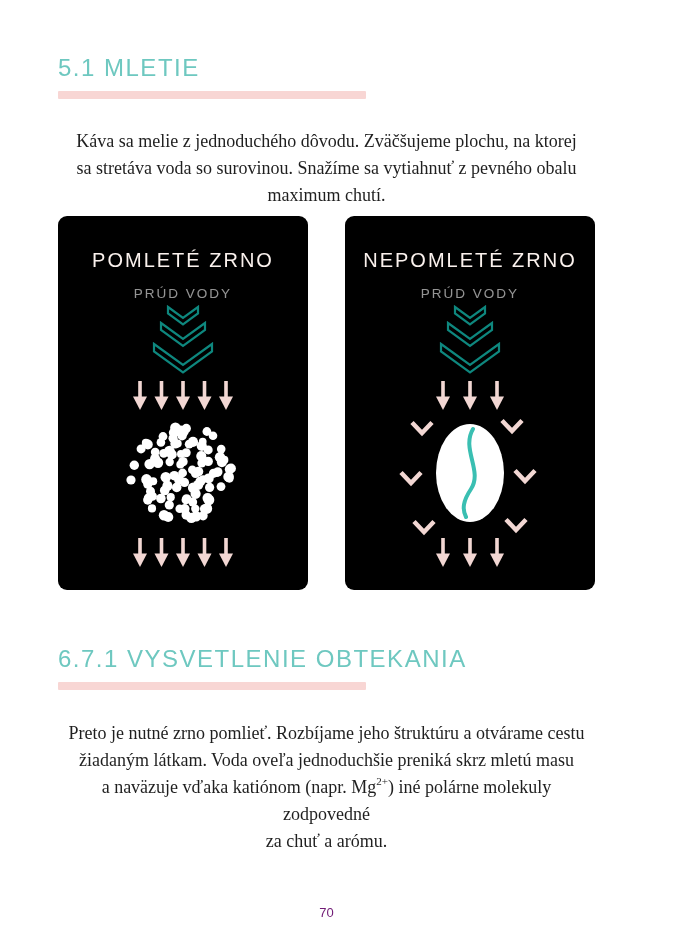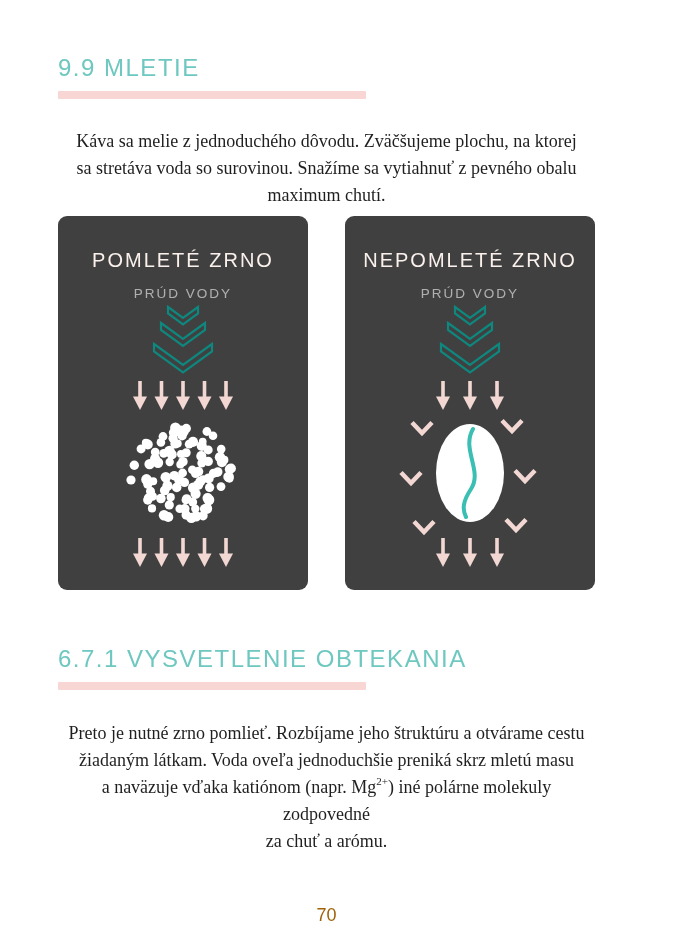--- a/index.html
+++ b/index.html
@@ -16,55 +16,55 @@
   .rule{width:308px;height:8px;background:#f8d6d4;margin-top:7px;border-radius:1px;}
   .para{
     margin:0;font-size:18px;line-height:27px;white-space:pre-line;
     margin-top:29px;
     text-align:center;
   }
   .para sup{font-size:11px;line-height:0;position:relative;top:-1px;}
   .para.second{margin-top:30px;}
   .cards{display:flex;gap:37px;margin-top:7px;}
   .card{
-    flex:1;height:374px;margin:0;background:#404040;border-radius:9px;
+    flex:1;height:374px;margin:0;background:#000000;border-radius:9px;
     text-align:center;overflow:hidden;
   }
   .card-title{
     margin-top:31px;font-family:"Liberation Sans","DejaVu Sans",sans-serif;
     font-size:20px;line-height:26px;letter-spacing:2px;color:#faf1ed;font-weight:400;
   }
   .card-sub{
     margin-top:12px;font-family:"Liberation Sans","DejaVu Sans",sans-serif;
     font-size:13.5px;line-height:17px;letter-spacing:2px;color:rgba(255,255,255,0.58);
   }
   .card svg.illus{display:block;margin:1px auto 0;}
   .section-2{margin-top:53px;}
   .page-num{
     position:absolute;top:905px;left:58px;width:537px;text-align:center;
-    font-family:"Liberation Sans","DejaVu Sans",sans-serif;font-size:18px;color:#a16207;
+    font-family:"Liberation Sans","DejaVu Sans",sans-serif;font-size:13px;color:#701a75;
   }
 </style>
 </head>
 <body>
 
 <svg width="0" height="0" style="position:absolute" aria-hidden="true">
   <defs>
     <g id="flow-arrow">
       <rect x="-1.8" y="0" width="3.6" height="19"></rect>
       <polygon points="-7,15.5 7,15.5 0,29"></polygon>
     </g>
     <polyline id="side-chev" points="-10,-5.5 0,5 10,-5.5"></polyline>
   </defs>
 </svg>
 
 <main class="content">
 
   <section>
-    <h2 class="sec-title">9.9 MLETIE</h2>
+    <h2 class="sec-title">5.1 MLETIE</h2>
     <div class="rule"></div>
     <p class="para">Káva sa melie z jednoduchého dôvodu. Zväčšujeme plochu, na ktorej
 sa stretáva voda so surovinou. Snažíme sa vytiahnuť z pevného obalu
 maximum chutí.</p>
 
     <div class="cards">
 
       <figure class="card">
         <div class="card-title">POMLETÉ ZRNO</div>
         <div class="card-sub">PRÚD VODY</div>

